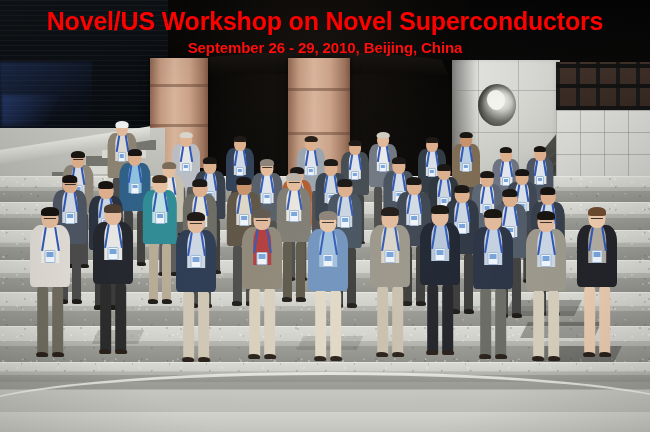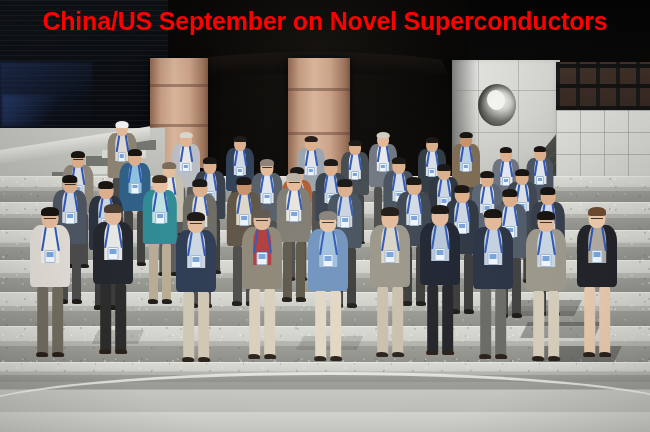--- a/index.html
+++ b/index.html
@@ -1110,16 +1110,17 @@
         <div class="badge" style="background: rgb(238, 244, 251); width: 9px; height: 11px; top: 42.32px;"></div>
         <div class="head" style="width: 17px; height: 20px; background: rgb(236, 201, 171); top: 0px;"></div>
         <div class="hair" style="width: 18.02px; height: 9.2px; background: rgb(107, 74, 46); top: -1px;"></div>
         <div class="glasses" style="top: 9.6px; width: 12.24px;"></div>
       </div>
     </div>
 
   <div class="haze"></div>
 
   <div class="titlewrap">
-    <h1 class="title">China/US September on Novel Superconductors</h1>
+    <h1 class="title">Novel/US Workshop on Novel Superconductors</h1>
+    <p class="subtitle">September 26 - 29, 2010, Beijing, China</p>
   </div>
 
 </div>
 
 </body></html>

